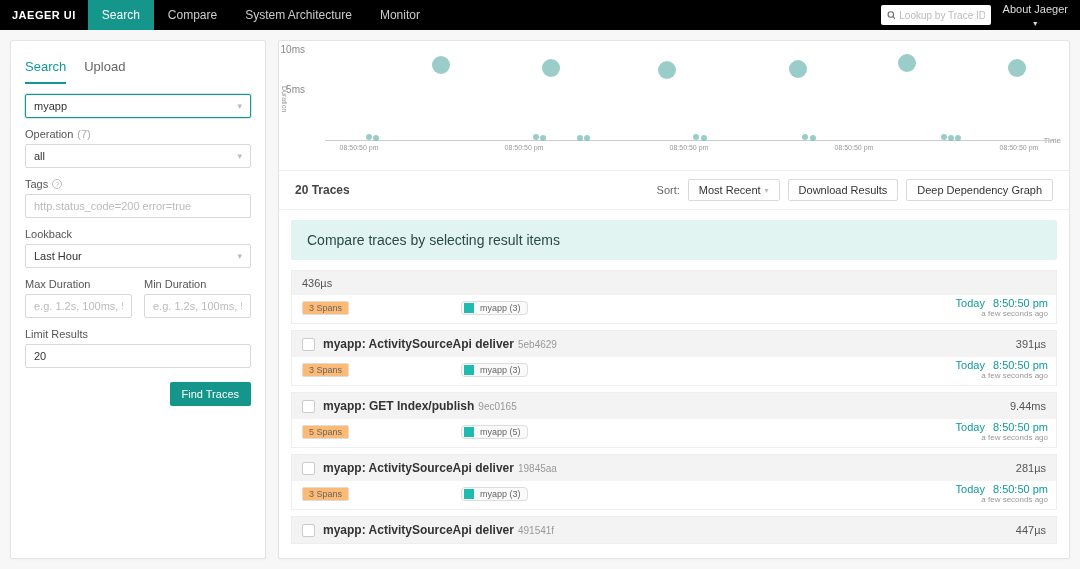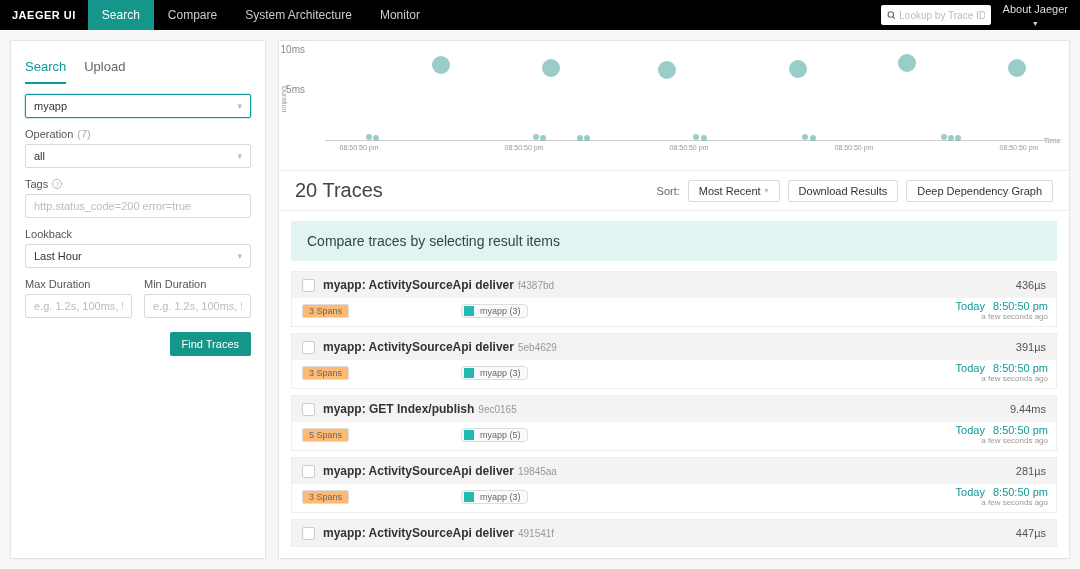--- a/index.html
+++ b/index.html
@@ -32,21 +32,21 @@
 .chart { height: 130px; border-bottom: 1px solid #eee; position: relative; padding: 10px 16px 4px 46px; }
 .chart-area { position: relative; height: 90px; border-bottom: 1px solid #ccc; }
 .y-label { position: absolute; font-size: 10px; color: #888; right: 100%; margin-right: 20px; transform: translateY(-50%); }
 .bubble { position: absolute; border-radius: 50%; background: #6fb8b2; opacity: 0.7; transform: translate(-50%, 50%); }
 .bubble.sm { width: 6px; height: 6px; }
 .bubble.lg { width: 18px; height: 18px; }
 .axis-rot { position: absolute; left: 2px; top: 45px; font-size: 7px; color: #999; writing-mode: vertical-lr; }
 .time-label { position: absolute; right: 8px; top: 95px; font-size: 8px; color: #999; }
 .x-ticks { display: flex; justify-content: space-between; font-size: 7px; color: #999; margin-top: 3px; padding: 0 2%; }
 .results-header { display: flex; justify-content: space-between; align-items: center; padding: 8px 16px; border-bottom: 1px solid #eee; }
-.results-header h2 { font-size: 20px; font-weight: 400; color: #444; }
+.results-header h2 { font-size: 12px; font-weight: 700; color: #444; }
 .rh-right { display: flex; gap: 8px; align-items: center; }
 .rh-right .sort-label { font-size: 11px; color: #666; }
 .btn-box { border: 1px solid #d9d9d9; border-radius: 2px; padding: 4px 10px; font-size: 11px; background: #fff; cursor: pointer; display: flex; align-items: center; gap: 4px; }
 .compare-banner { background: #e2f4f2; color: #305; padding: 12px 16px; font-size: 14px; margin: 10px 12px; border-radius: 2px; }
 .compare-banner { color: #2a4a4a; }
 .trace-item { margin: 6px 12px; border: 1px solid #eee; }
 .trace-head { background: #f3f3f3; padding: 6px 10px; display: flex; align-items: center; justify-content: space-between; }
 .trace-head-left { display: flex; align-items: center; gap: 8px; }
 .chk { width: 13px; height: 13px; border: 1px solid #ccc; background: #fff; border-radius: 2px; }
 .trace-title { font-size: 12px; }
@@ -125,20 +125,24 @@
     </div>
     <div class="row">
       <div class="form-group">
         <div class="form-label">Max Duration</div>
         <input class="ant-input" placeholder="e.g. 1.2s, 100ms, 500us" style="">
       </div>
       <div class="form-group">
         <div class="form-label">Min Duration</div>
         <input class="ant-input" placeholder="e.g. 1.2s, 100ms, 500us" style="">
       </div>
+    </div>
+    <div class="form-group">
+      <div class="form-label">Limit Results</div>
+      <input class="ant-input" value="20" style="">
     </div>
     <button class="find-btn">Find Traces</button>
   </div>
 
   <div class="content">
     <div class="chart">
       <span class="axis-rot">Duration</span>
       <span class="time-label">Time</span>
       <div class="chart-area" id="chart-area">
         <span class="y-label" style="bottom:90%">10ms</span>
@@ -183,24 +187,20 @@
         <div class="btn-box">Download Results</div>
         <div class="btn-box">Deep Dependency Graph</div>
       </div>
     </div>
 
     <div class="compare-banner">Compare traces by selecting result items</div>
 
     <div id="trace-list">
         <div class="trace-item">
     <div class="trace-head">
-      <div class="trace-head-left">
-        <span class="chk"></span>
-        <span class="trace-title"><strong>myapp: ActivitySourceApi deliver</strong><span class="trace-id">f4387bd</span></span>
-      </div>
       <span class="trace-dur">436µs</span>
     </div>
     <div class="trace-body">
       <span class="span-badge">3 Spans</span>
       <span class="svc-tag"><span class="svc-chip"></span>myapp (3)</span>
       <div class="time-right"><span class="today">Today</span>8:50:50 pm<span class="ago">a few seconds ago</span></div>
     </div>
         </div>
         <div class="trace-item">
     <div class="trace-head">

